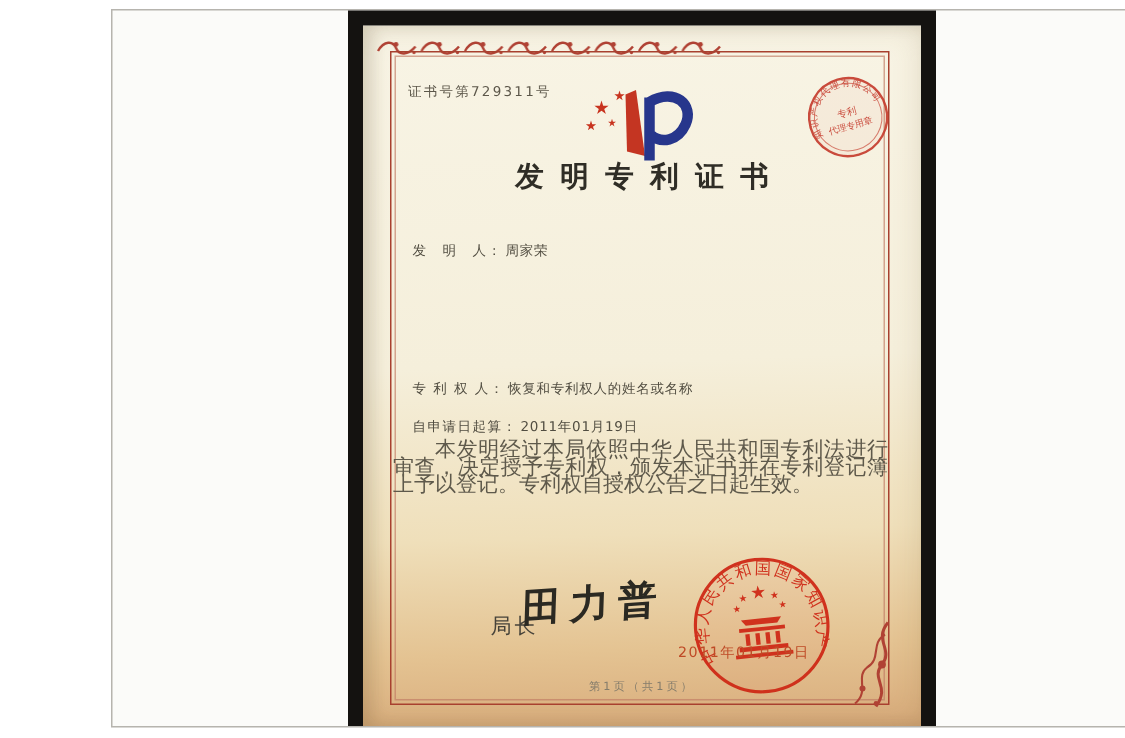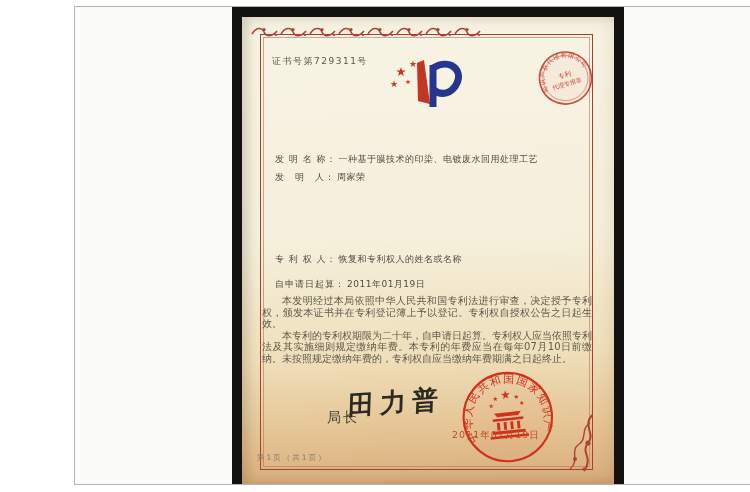--- a/index.html
+++ b/index.html
@@ -18,30 +18,30 @@
   .ornament-top{position:absolute;left:8px;top:8px;}
   .cert-no{position:absolute;left:30px;top:38px;font-size:9px;letter-spacing:1.5px;color:#5c574a;}
   .logo{position:absolute;left:144px;top:40px;}
   .agency-stamp{position:absolute;left:294px;top:31px;transform:rotate(-16deg);opacity:.9;}
   .title{position:absolute;left:0;top:88px;width:372px;text-align:center;
          font-family:"DejaVu Serif",serif;font-weight:bold;font-size:19px;
          letter-spacing:11px;padding-left:11px;box-sizing:border-box;color:#2f2d26;}
   .field-row{position:absolute;left:33px;font-size:9px;color:#514d41;white-space:nowrap;}
   .field-label{letter-spacing:1px;}
   .field-value{margin-left:2px;letter-spacing:.5px;}
-  .paras{position:absolute;left:20px;top:278px;width:330px;font-size:10px;
+  .paras{position:absolute;left:20px;top:278px;width:330px;font-size:14px;
          line-height:11.6px;color:#5e594b;text-align:justify;}
   .paras p{margin:0;text-indent:2em;}
   .signer-title{position:absolute;left:85px;top:392px;font-size:14px;color:#47433a;letter-spacing:2px;}
   .signature{position:absolute;left:106px;top:368px;font-family:"DejaVu Serif",serif;
          font-weight:bold;font-size:26px;color:#2b2922;letter-spacing:6px;
          transform:rotate(-4deg) skewX(-6deg);}
   .official-seal{position:absolute;left:218px;top:352px;transform:rotate(-6deg);opacity:.95;}
   .seal-date{position:absolute;left:210px;top:412px;font-size:9.5px;color:#bf4a26;letter-spacing:1px;}
-  .footer-page{position:absolute;left:15px;top:436px;width:372px;text-align:left;
+  .footer-page{position:absolute;left:0;top:436px;width:372px;text-align:center;
          font-size:7.5px;color:#847c6b;letter-spacing:2px;}
   .corner-ornament{position:absolute;left:320px;top:396px;}
 </style>
 </head>
 <body>
 
 <div class="stage">
   <div class="photo">
     <div class="backdrop"></div>
 
@@ -89,37 +89,34 @@
           <circle cx="30" cy="30" r="26" fill="rgba(197,57,43,.05)" stroke="#c5392b" stroke-width="1.6"></circle>
           <circle cx="30" cy="30" r="22.5" fill="none" stroke="#c5392b" stroke-width=".7" opacity=".7"></circle>
           <text font-size="6" fill="#c5392b" letter-spacing="1">
             <textPath href="#agring">知识产权代理有限公司</textPath>
           </text>
           <text x="30" y="29" text-anchor="middle" font-size="6.5" fill="#c5392b">专利</text>
           <text x="30" y="38" text-anchor="middle" font-size="6" fill="#c5392b">代理专用章</text>
         </svg>
       </div>
 
+      <div class="title">发明专利证书</div>
 
-      <div class="field-row" style="top:136px">
-        <span class="field-label">发 明 名 称：</span><span class="field-value">一种基于膜技术的印染、电镀废水回用处理工艺</span>
-      </div>
-      <div class="field-row" style="top:154px">
+      <div class="field-row" style="top:144px">
         <span class="field-label">发　明　人：</span><span class="field-value">周家荣</span>
       </div>
       <div class="field-row" style="top:236px">
         <span class="field-label">专 利 权 人：</span><span class="field-value">恢复和专利权人的姓名或名称</span>
       </div>
       <div class="field-row" style="top:261px">
         <span class="field-label">自申请日起算：</span><span class="field-value">2011年01月19日</span>
       </div>
 
       <div class="paras">
         <p>本发明经过本局依照中华人民共和国专利法进行审查，决定授予专利权，颁发本证书并在专利登记簿上予以登记。专利权自授权公告之日起生效。</p>
-        <p>本专利的专利权期限为二十年，自申请日起算。专利权人应当依照专利法及其实施细则规定缴纳年费。本专利的年费应当在每年07月10日前缴纳。未按照规定缴纳年费的，专利权自应当缴纳年费期满之日起终止。</p>
       </div>
 
       <div class="signer-title">局长</div>
       <div class="signature">田力普</div>
 
       <div class="official-seal">
         <svg width="96" height="96" viewBox="0 0 100 100" xmlns="http://www.w3.org/2000/svg">
           <defs>
             <path id="sealring" d="M 17,71 A 38,38 0 1 1 83,71"></path>
             <path id="star2" d="M0,-1 L0.2245,-0.309 L0.951,-0.309 L0.3633,0.118 L0.5878,0.809 L0,0.382 L-0.5878,0.809 L-0.3633,0.118 L-0.951,-0.309 L-0.2245,-0.309 Z"></path>

